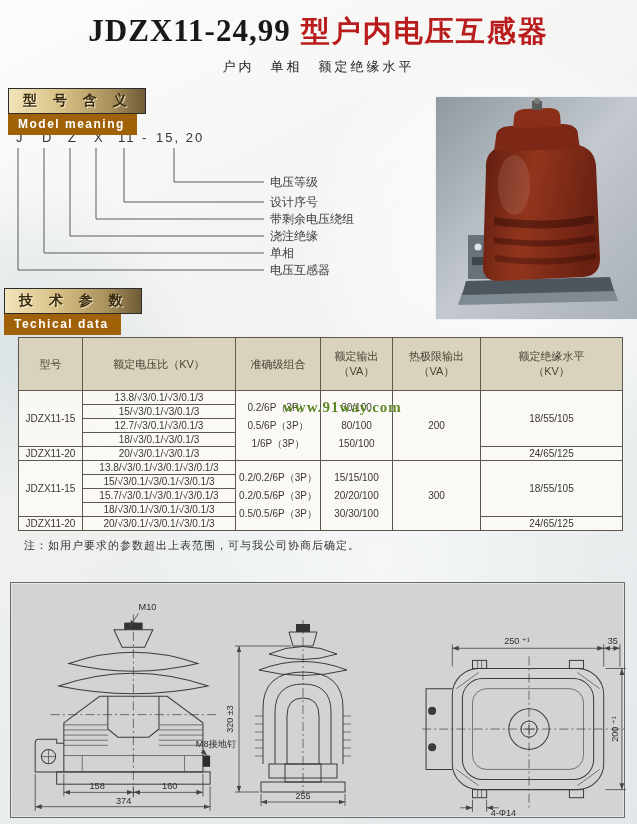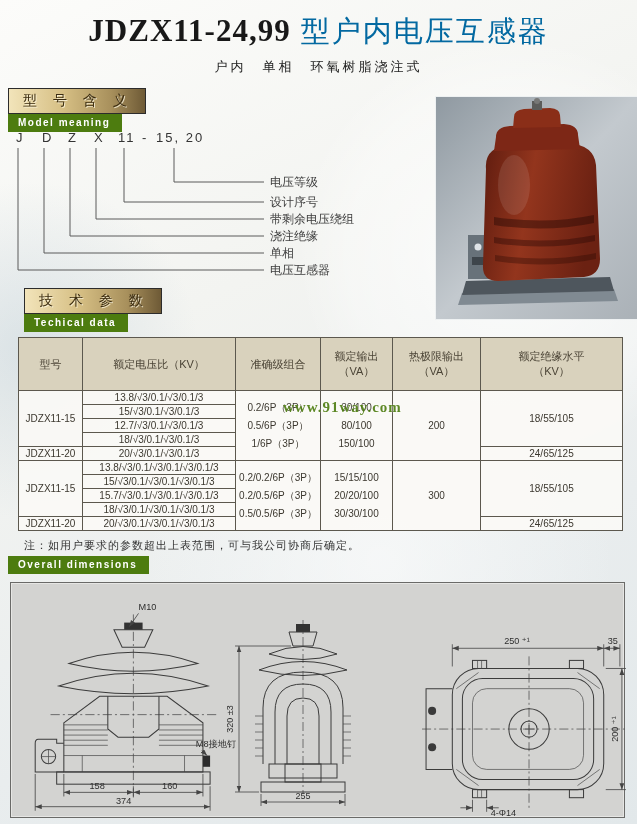--- a/index.html
+++ b/index.html
@@ -11,29 +11,29 @@
   .bg-circle{position:absolute;border-radius:50%;pointer-events:none;z-index:0;}
   .c1{left:300px;top:40px;width:420px;height:420px;
       background:radial-gradient(circle,rgba(255,255,255,.75) 0%,rgba(255,255,255,.35) 55%,rgba(255,255,255,0) 72%);}
   .c2{left:150px;top:330px;width:460px;height:460px;
       background:radial-gradient(circle,rgba(255,255,255,.55) 0%,rgba(244,247,248,.25) 55%,rgba(255,255,255,0) 72%);}
   .c3{left:-140px;top:180px;width:340px;height:340px;
       background:radial-gradient(circle,rgba(186,203,214,.45) 0%,rgba(186,203,214,0) 70%);}
 
   .title{position:absolute;top:12px;left:0;width:100%;text-align:center;z-index:2;white-space:nowrap;}
   .title .model{font-family:"Liberation Serif","DejaVu Serif",serif;font-weight:bold;font-size:31px;color:#181818;letter-spacing:1px;}
-  .title .cn{font-weight:normal;font-size:29px;color:#0369a1;letter-spacing:2px;margin-left:10px;}
+  .title .cn{font-weight:bold;font-size:29px;color:#b91c1c;letter-spacing:2px;margin-left:10px;}
   .subtitle{position:absolute;top:58px;left:0;width:100%;text-align:center;font-size:13px;color:#222;letter-spacing:3px;z-index:2;}
 
   .sec{position:absolute;display:flex;flex-direction:column;align-items:flex-start;z-index:3;}
   .sec .gold{
     background:linear-gradient(90deg,#f2e4ba 0%,#d6bf84 40%,#a8905c 75%,#6e5a36 100%);
-    border:1px solid #2c2c2c;color:#3b2c10;font-weight:normal;font-size:14px;
+    border:1px solid #2c2c2c;color:#3b2c10;font-weight:bold;font-size:14px;
     letter-spacing:6px;padding:3px 12px 3px 14px;text-shadow:1px 1px 0 rgba(255,250,230,.75);white-space:nowrap;}
-  .sec .black{background:#4d7c0f;color:#ffffff;font-weight:bold;font-size:10px;
+  .sec .black{background:#a16207;color:#ffffff;font-weight:bold;font-size:12px;
     letter-spacing:1.5px;padding:3px 12px 4px 10px;white-space:nowrap;}
 
   .diagram{position:absolute;left:8px;top:126px;z-index:2;}
   .diagram text{font-family:"Liberation Sans","DejaVu Sans",sans-serif;}
   .dg-sym{font-size:13px;fill:#333;letter-spacing:2px;}
   .dg-lab{font-size:12px;fill:#3d3d3d;}
   .dg-line{stroke:#5a5a5a;stroke-width:1;fill:none;}
 
   .photo{position:absolute;left:435px;top:96px;width:202px;height:222px;z-index:2;
     border:1px solid #eef1f2;}
@@ -62,21 +62,21 @@
 </head>
 <body>
 
 <div class="bg-circle c1"></div>
 <div class="bg-circle c2"></div>
 <div class="bg-circle c3"></div>
 
 <div class="title">
   <span class="model">JDZX11-24,99</span><span class="cn">型户内电压互感器</span>
 </div>
-<div class="subtitle">户内　单相　环氧树脂浇注式</div>
+<div class="subtitle">户内　单相　额定绝缘水平</div>
 
 <div class="sec" style="left:8px;top:88px;">
   <div class="gold">型 号 含 义</div>
   <div class="black">Model meaning</div>
 </div>
 
 <svg class="diagram" width="420" height="160" viewBox="0 0 420 160">
   <text class="dg-sym" x="8" y="16">J</text>
   <text class="dg-sym" x="34" y="16">D</text>
   <text class="dg-sym" x="60" y="16">Z</text>
@@ -126,21 +126,21 @@
     <path d="M58,140 Q110,148 159,138 L159,144 Q110,154 58,146 Z" fill="rgba(40,8,4,.4)"></path>
     <path d="M59,158 Q110,166 160,156 L160,162 Q110,172 59,164 Z" fill="rgba(40,8,4,.35)"></path>
     <path d="M60,40 Q60,30 74,29 L128,27 Q142,28 142,38 L144,52 L58,54 Z" fill="#7d2716"></path>
     <path d="M78,20 Q78,13 88,12 L114,11 Q124,12 124,18 L125,30 L77,31 Z" fill="#8a2e18"></path>
     <rect x="96" y="4" width="10" height="9" fill="#5c5c5a"></rect>
     <circle cx="101" cy="4" r="3" fill="#787876"></circle>
     <ellipse cx="78" cy="88" rx="16" ry="30" fill="rgba(255,255,255,.10)"></ellipse>
   </g>
 </svg>
 
-<div class="sec" style="left:24px;top:288px;">
+<div class="sec" style="left:4px;top:288px;">
   <div class="gold">技 术 参 数</div>
   <div class="black">Techical data</div>
 </div>
 
 <table class="tech-table">
   <colgroup>
     <col style="width:64px">
       <col style="width:153px">
       <col style="width:85px">
     <col style="width:72px">
@@ -239,21 +239,20 @@
       <td>24/65/125</td>
     </tr>
   </tbody>
 </table>
 
 <div class="note">注：如用户要求的参数超出上表范围，可与我公司协商后确定。</div>
 
 <div class="watermark">www.91way.com</div>
 
 <div class="sec" style="left:8px;top:556px;">
-  <div class="black">Overall dimensions</div>
 </div>
 
 <div class="dim-panel"></div>
 
 <svg class="drawing" style="left:26px;top:600px;" width="225" height="217" viewBox="0 0 220 212">
   <defs>
     <marker id="aF" markerWidth="9" markerHeight="8" refX="8" refY="3" orient="auto-start-reverse">
       <path d="M0,0 L8,3 L0,6 Z" fill="#444"></path>
     </marker>
   </defs>

